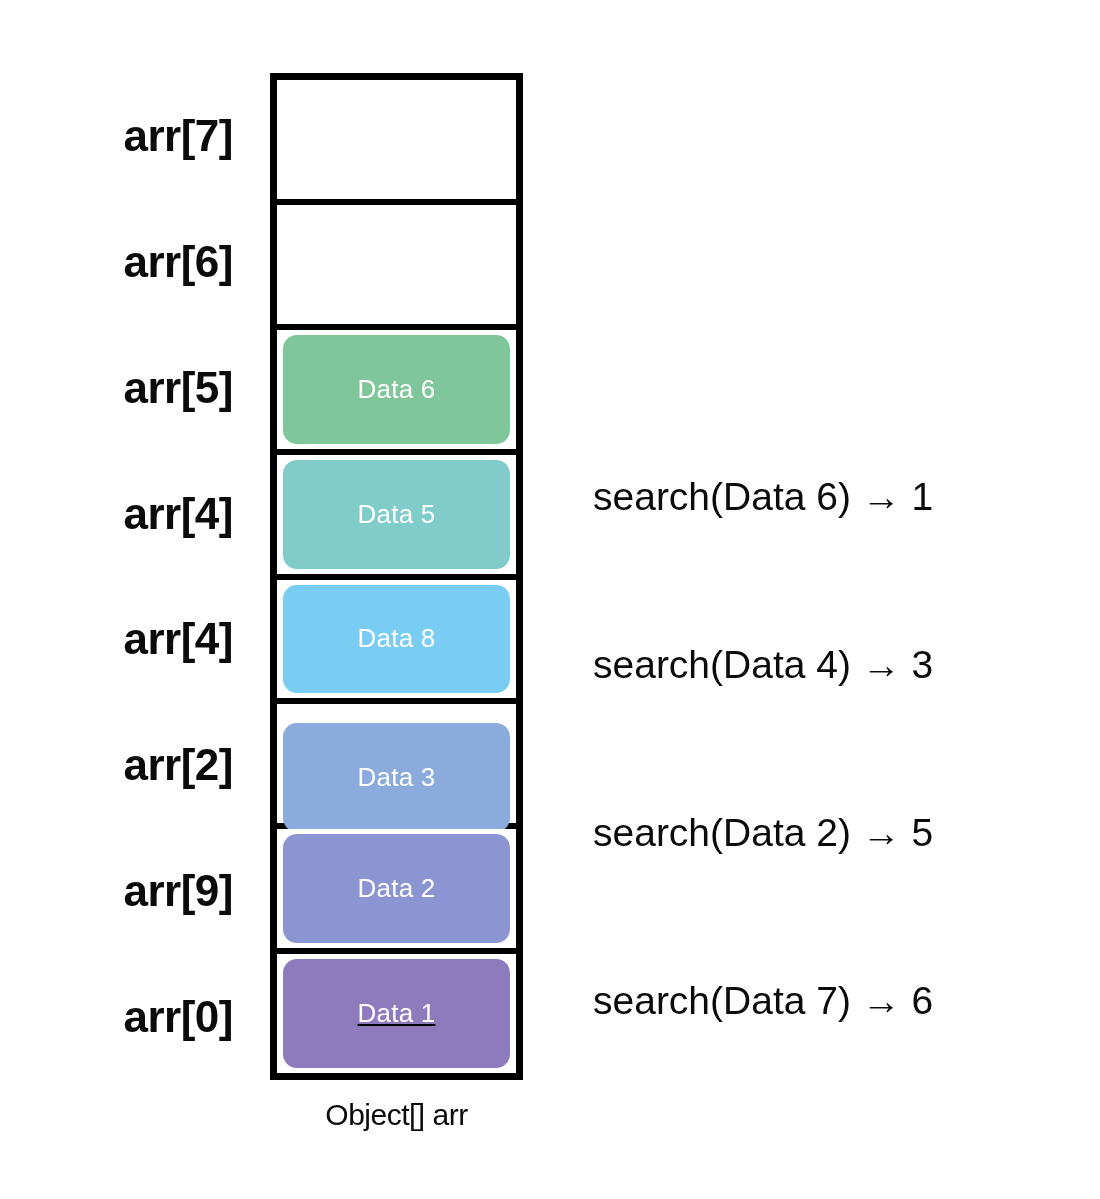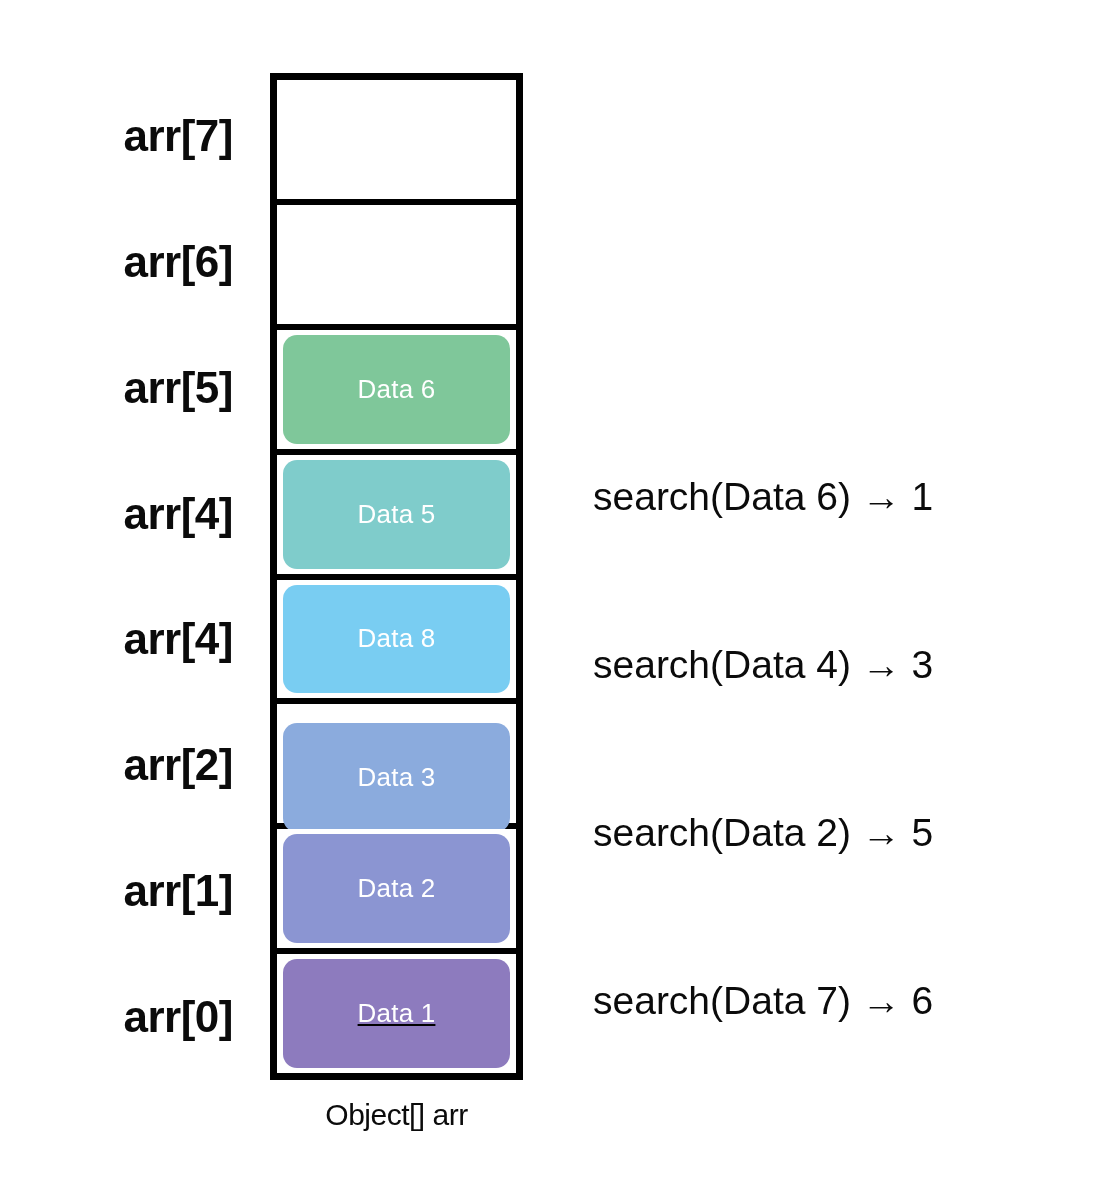--- a/index.html
+++ b/index.html
@@ -138,21 +138,21 @@
 
 <div id="diagram">
 
   <div class="index-labels">
     <div class="index-label">arr[7]</div>
     <div class="index-label">arr[6]</div>
     <div class="index-label">arr[5]</div>
     <div class="index-label">arr[4]</div>
     <div class="index-label">arr[4]</div>
     <div class="index-label">arr[2]</div>
-    <div class="index-label">arr[1]</div>
+    <div class="index-label">arr[9]</div>
     <div class="index-label">arr[0]</div>
   </div>
 
   <div class="array-box">
     <div class="array-cell">
       <div class="cell-empty"></div>
     </div>
     <div class="array-cell">
       <div class="cell-empty"></div>
     </div>

